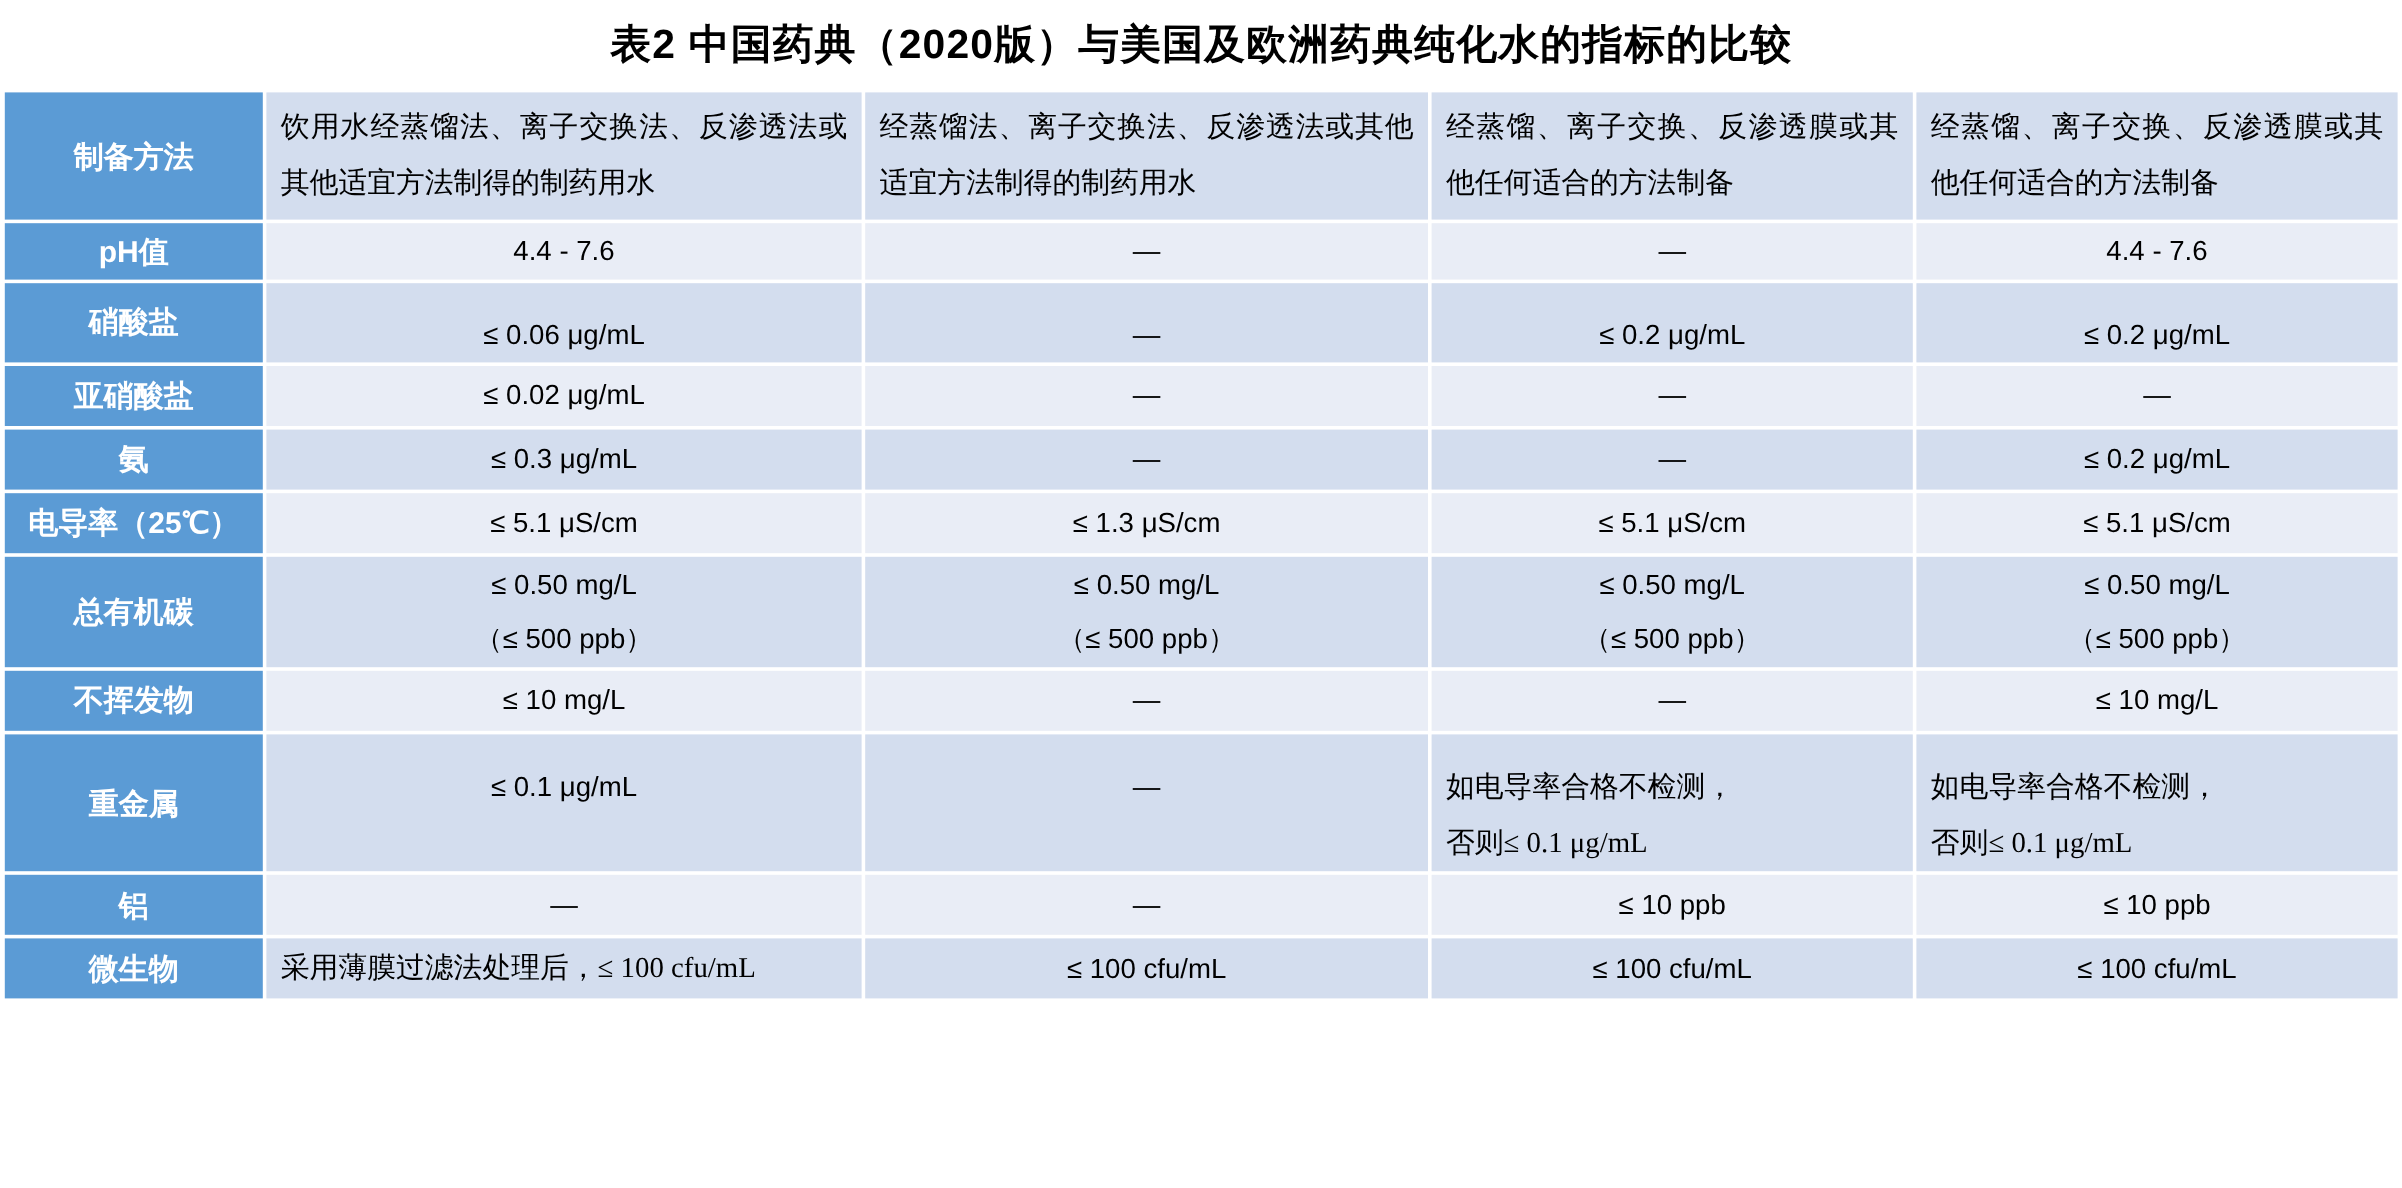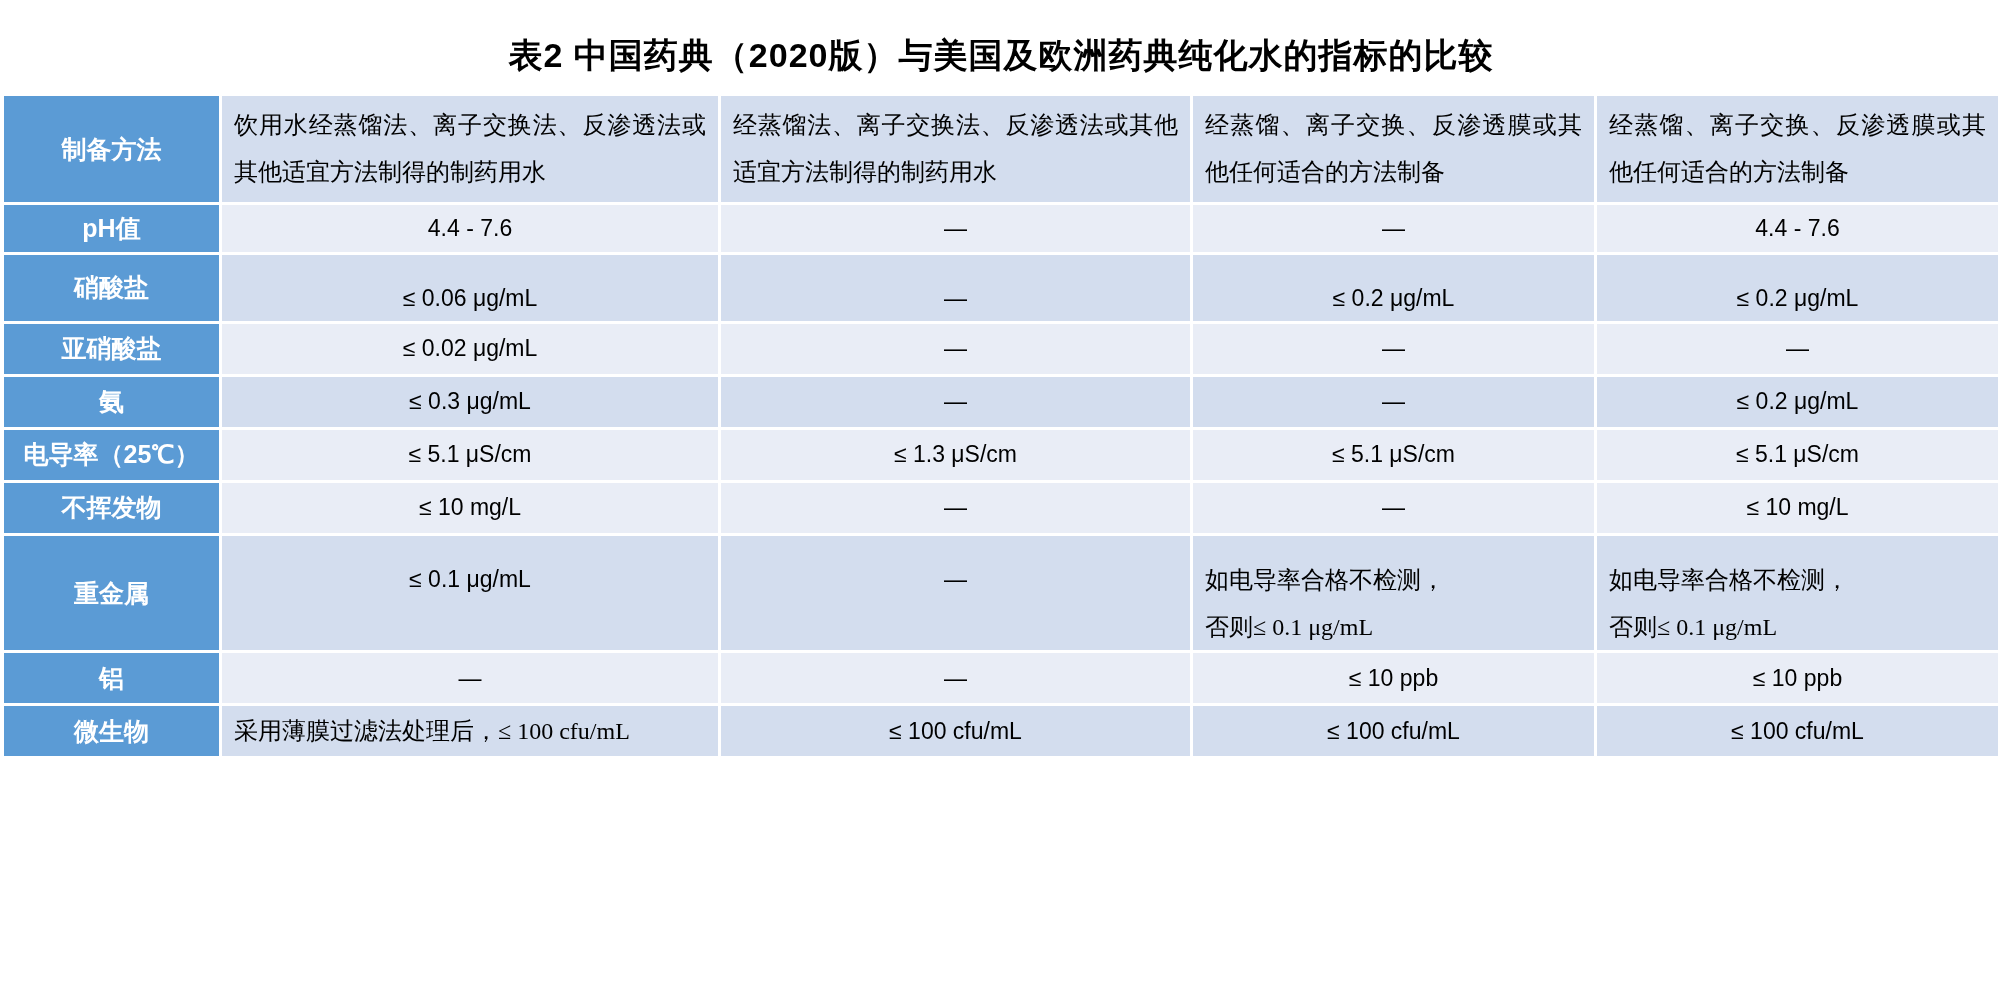--- a/index.html
+++ b/index.html
@@ -1,17 +1,17 @@
 <!DOCTYPE html>
 <html><head>
 <meta charset="utf-8">
 <style>
   html,body{margin:0;padding:0;background:#ffffff;}
   body{width:2002px;height:990px;font-family:"Liberation Sans",sans-serif;color:#000;}
-  .title-wrap{height:74px;display:flex;align-items:center;justify-content:center;margin-top:19px;}
+  .title-wrap{height:74px;display:flex;align-items:center;justify-content:center;}
   .page-title{font-size:34px;font-weight:bold;letter-spacing:1px;}
   table.cmp{border-collapse:separate;border-spacing:3px;table-layout:fixed;width:2000px;margin:0 0 0 1px;}
   col.c0{width:215px;}
   col.c1{width:496px;}
   col.c2{width:469px;}
   col.c3{width:401px;}
   col.c4{width:401px;}
   th,td{padding:0 12px;overflow:hidden;}
   .blue{background:#5B9BD5;color:#ffffff;font-weight:bold;text-align:center;vertical-align:middle;}
   .corner{font-size:26px;}
@@ -93,20 +93,31 @@
   </tr>
 
   <tr class="band-light h-cond">
     <th class="blue rowlabel">电导率（25℃）</th>
     <td class="cell">≤ 5.1 μS/cm</td>
     <td class="cell">≤ 1.3 μS/cm</td>
     <td class="cell">≤ 5.1 μS/cm</td>
     <td class="cell">≤ 5.1 μS/cm</td>
   </tr>
 
+  <tr class="band-dark h-toc">
+    <th class="blue rowlabel">总有机碳</th>
+    <td class="cell">≤ 0.50 mg/L
+（≤ 500 ppb）</td>
+    <td class="cell">≤ 0.50 mg/L
+（≤ 500 ppb）</td>
+    <td class="cell">≤ 0.50 mg/L
+（≤ 500 ppb）</td>
+    <td class="cell">≤ 0.50 mg/L
+（≤ 500 ppb）</td>
+  </tr>
 
   <tr class="band-light h-res">
     <th class="blue rowlabel">不挥发物</th>
     <td class="cell">≤ 10 mg/L</td>
     <td class="cell">—</td>
     <td class="cell">—</td>
     <td class="cell">≤ 10 mg/L</td>
   </tr>
 
   <tr class="band-dark h-hm toptext">

